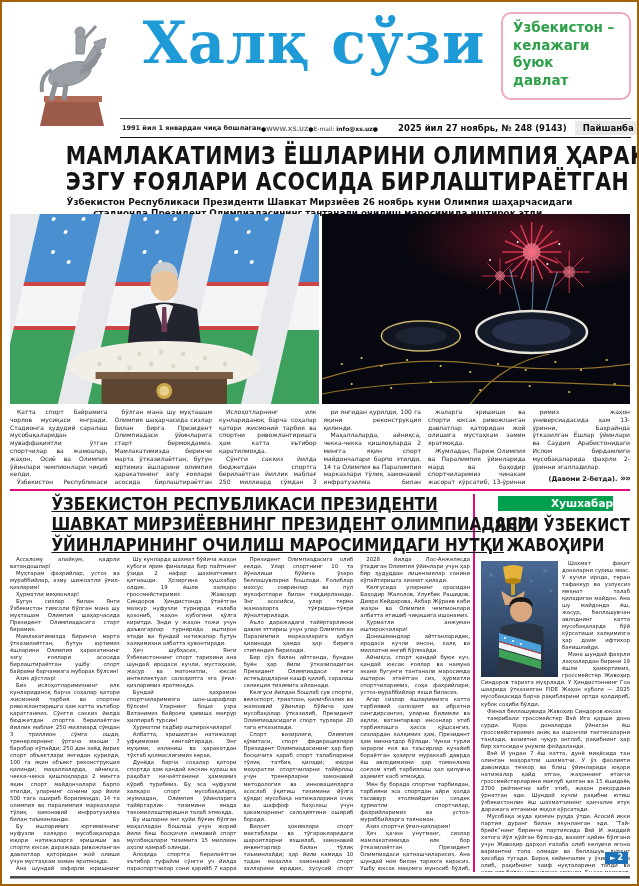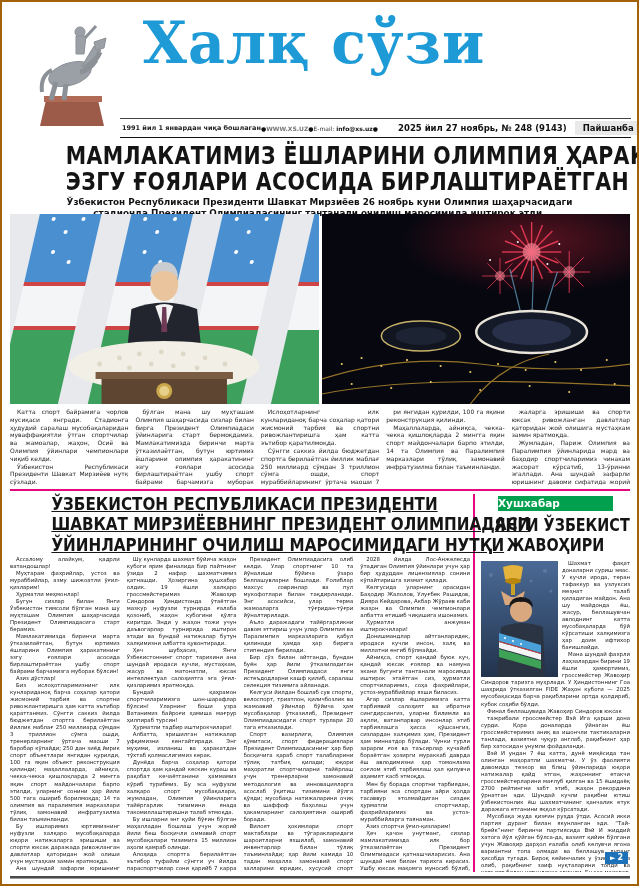--- a/index.html
+++ b/index.html
@@ -54,21 +54,21 @@
   
   .speech-head { position:absolute; left:8px; width:460px; top:492px; text-align:center; color:#151515;text-decoration:underline; }
   .speech-head .cond { font-size:18.5px; font-weight:900; line-height:1.1; }
   .speech-cols { position:absolute; left:8px; width:460px; top:554px; height:316px;
     display:flex; gap:7px; }
   .speech-col { flex:1; overflow:hidden; font-size:5.4px; line-height:1.3; text-align:justify; color:#1b1b1b; }
   .speech-col .para { text-indent:6px; }
 
   
   .sidebar { position:absolute; left:479px; right:7px; top:492px; bottom:12px; overflow:hidden; }
-  .kicker { margin:2px 17px 0 17px; background:#00a04e; color:#fff; text-align:left;
+  .kicker { margin:2px 17px 0 17px; background:#00a04e; color:#fff; text-align:right;
     font-weight:bold; font-size:10.5px; padding:1px 0 2px; }
   .sb-head { text-align:center; margin-top:5px; color:#141414; }
   .sb-head .cond { font-size:17.5px; font-weight:900; line-height:1.12; }
   .sb-sub { margin:6px 2px 0 2px; border-top:1px solid #333; border-bottom:1px solid #333;
     padding:3px 2px 4px 6px; font-size:9.5px; font-weight:bold; line-height:1.25; color:#111; }
   .sb-body { margin-top:5px; font-size:5.4px; line-height:1.3; text-align:justify; color:#1b1b1b; }
   .sb-photo { float:left; width:77px; height:116px; margin:1px 4px 2px 0; background:#2c3e57; }
   .sb-photo svg { display:block; width:100%; height:100%; }
   .sb-body .para { text-indent:6px; }
   .badge { position:absolute; right:2px; bottom:8px; background:#1d71b8; color:#fff;
@@ -96,20 +96,26 @@
       <path d="M42,72 L40,88" fill="none" stroke-width="5"></path>
       <path d="M28,58 Q16,64 18,80" fill="none" stroke-width="4"></path>
       <circle cx="56" cy="20" r="5"></circle>
       <path d="M52,24 L62,24 L60,42 L52,42 Z"></path>
       <path d="M61,26 L72,14" fill="none" stroke-width="3"></path>
     </g>
   </svg>
 
   <div class="nameplate">Халқ сўзи</div>
 
+  <div class="slogan-box">
+      <div class="slogan-line">Ўзбекистон –</div>
+      <div class="slogan-line">келажаги</div>
+      <div class="slogan-line">буюк</div>
+      <div class="slogan-line">давлат</div>
+    </div>
 
 
   <div class="infobar">
     <span class="founded">1991 йил 1 январдан чиқа бошлаган</span>
     <span class="dot">●</span>
     <span class="site">WWW.XS.UZ</span>
     <span class="dot">●</span>
     <span class="email"><span>E-mail:</span> <b>info@xs.uz</b></span>
     <span class="dot">●</span>
     <span class="issue">2025 йил 27 ноябрь, № 248 (9143)</span>
@@ -309,20 +315,30 @@
         <p class="para">Сўнгги саккиз йилда бюджетдан спортга берилаётган йиллик маблағ 250 миллиард сўмдан 3 триллион сўмга ошди, спорт мураббийларининг ўртача маоши 7 баробар кўпайди, 250 дан зиёд йирик спорт объектла-</p>
       </div>
     <div class="lead-col">
         <p class="para">ри янгидан қурилди, 100 га яқини реконструкция қилинди.</p>
         <p class="para">Маҳаллаларда, айниқса, чекка-чекка қишлоқларда 2 мингга яқин спорт майдончалари барпо этилди, 14 та Олимпия ва Паралимпия марказлари тўлиқ замонавий инфратузилма билан таъминланди.</p>
       </div>
     <div class="lead-col">
         <p class="para">жаларга эришиши ва спорти юксак ривожланган давлатлар қаторидан жой олишига мустаҳкам замин яратмоқда.</p>
         <p class="para">Жумладан, Париж Олимпия ва Паралимпия ўйинларида мард ва баҳодир спортчиларимиз чинакам жасорат кўрсатиб, 13-ўринни эгаллади. Ана шундай зафарли юришнинг давоми сифатида жорий йилда ёшла-</p>
       </div>
+    <div class="lead-col">
+      <div>
+          <p class="para">римиз жаҳон универсиадасида ҳам 13-ўринни, Баҳрайнда ўтказилган Ёшлар ўйинлари ва Саудия Арабистонидаги Ислом бирдамлиги мусобақаларида фахрли 2-ўринни эгалладилар.</p>
+        </div>
+      <div class="controw">
+        <span class="continued">(Давоми 2-бетда).</span>
+        <span class="jump">»»</span>
+      </div>
+
+    </div>
   </div>
 
   <div class="rule-magenta-h"></div>
   <div class="rule-magenta-v"></div>
 
   <div class="speech-head">
     <span class="cond">ЎЗБЕКИСТОН РЕСПУБЛИКАСИ ПРЕЗИДЕНТИ</span>
     <span class="cond">ШАВКАТ МИРЗИЁЕВНИНГ ПРЕЗИДЕНТ ОЛИМПИАДАСИ</span>
     <span class="cond">ЎЙИНЛАРИНИНГ ОЧИЛИШ МАРОСИМИДАГИ НУТҚИ</span>
   </div>

